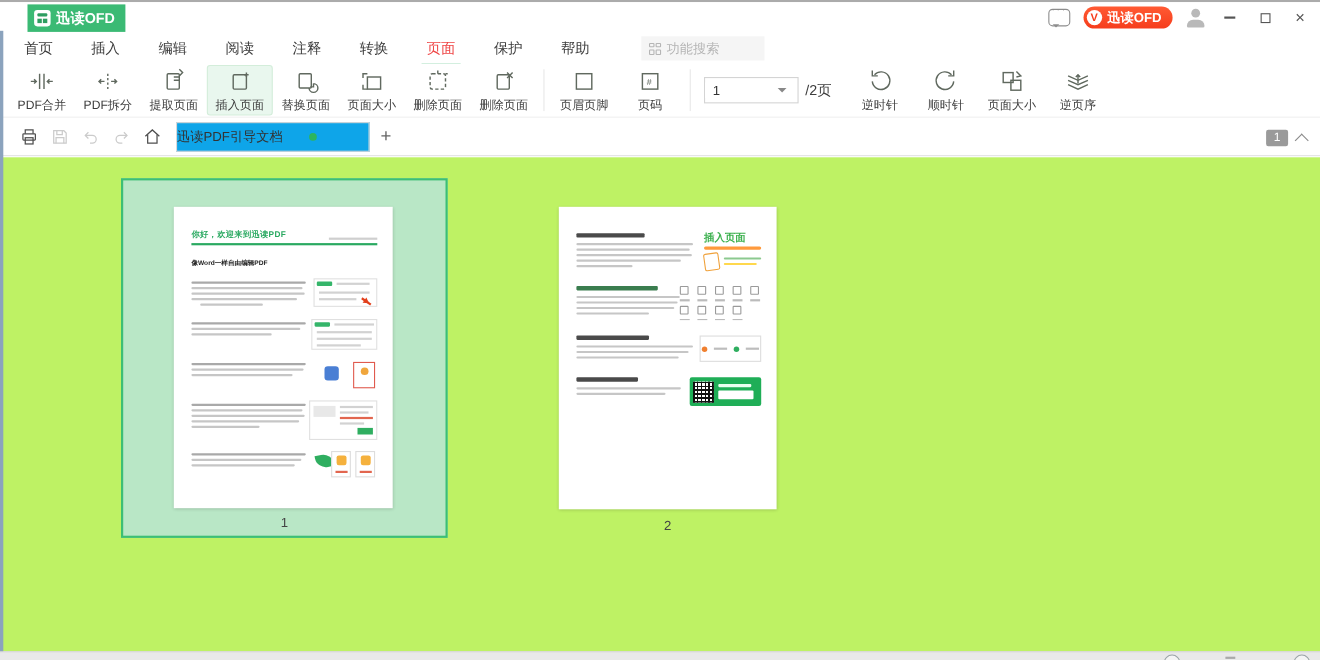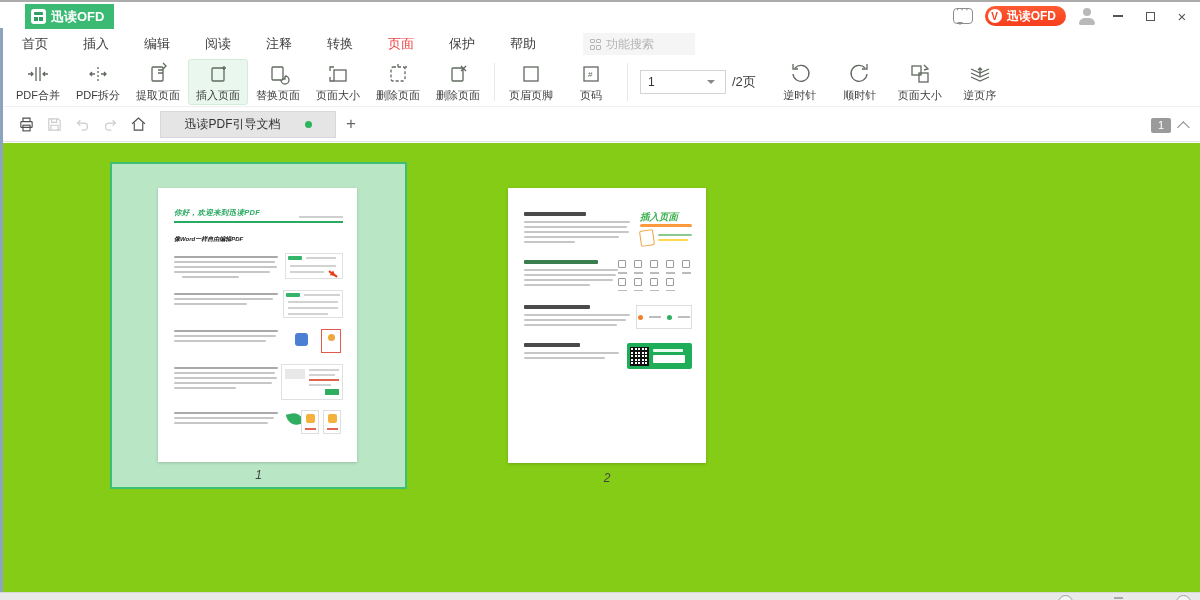--- a/index.html
+++ b/index.html
@@ -50,29 +50,29 @@
   .page-input-wrap input { border:none; outline:none; width:66px; padding-left:7px; font-size:12px; color:#333; }
   .caret-down { width:0; height:0; border:4px solid transparent; border-top-color:#888; margin-top:4px; cursor:pointer; }
   .page-total { font-size:13px; color:#3d3d3d; }
 
   
   .quickbar { position:absolute; left:0; top:104px; width:100%; height:36px; background:#fff; border-top:1px solid #f0f0f0; border-bottom:1px solid #e3e3e3; display:flex; align-items:center; padding-left:12px; }
   .qb-ic { width:28px; height:24px; display:flex; align-items:center; justify-content:center; cursor:pointer; }
   .qb-ic svg { width:17px; height:17px; fill:none; stroke-width:1.6; }
   .ic-dark { stroke:#4f4f4f; }
   .ic-gray { stroke:#cbcbcb; }
-  .doc-tab { margin-left:8px; width:176px; height:27px; background:#e5e5e5; border:1px solid #d8d8d8; display:flex; align-items:center; justify-content:center; gap:24px; font-size:12px; color:#333; cursor:pointer; }
+  .doc-tab { margin-left:8px; width:176px; height:27px; background:#0ea5e9; border:1px solid #d8d8d8; display:flex; align-items:center; gap:24px; font-size:12px; color:#333; cursor:pointer; }
   .green-dot { width:7px; height:7px; border-radius:50%; background:#2db55d; }
   .add-tab { margin-left:10px; font-size:17px; color:#666; cursor:pointer; }
   .qb-right { position:absolute; right:10px; top:0; height:36px; display:flex; align-items:center; gap:10px; }
   .pages-badge { min-width:20px; height:15px; background:#9a9a9a; color:#fff; font-size:11px; display:flex; align-items:center; justify-content:center; border-radius:2px; padding:0 3px; }
   .chev-up { width:9px; height:9px; border-left:1.8px solid #8a8a8a; border-top:1.8px solid #8a8a8a; transform:rotate(45deg) translateY(3px); cursor:pointer; }
 
   
-  .canvas { position:absolute; left:0; top:141px; width:100%; height:451px; background:#84cc16;font-style:italic; }
+  .canvas { position:absolute; left:0; top:141px; width:100%; height:451px; background:#bef264; }
   .thumb-sel { position:absolute; left:110px; top:19px; width:297px; height:327px; background:#b9e7c6; border:2px solid #3cbf74; cursor:pointer; }
   .page-sheet { position:absolute; background:#fff; box-shadow:0 1px 3px rgba(0,0,0,.18); overflow:hidden; }
   .sheet1 { left:46px; top:24px; width:199px; height:274px; }
   .sheet2 { left:508px; top:45px; width:198px; height:275px; cursor:pointer; }
   .page-num { position:absolute; width:100%; text-align:center; font-size:12px; color:#444; }
 
   
   .p1-pad { padding:20px 14px 0 16px; }
   .p1-title-row { display:flex; justify-content:space-between; align-items:flex-end; }
   .p1-title { color:#2aa961; font-size:7.5px; font-weight:bold; letter-spacing:.3px; white-space:nowrap; }

